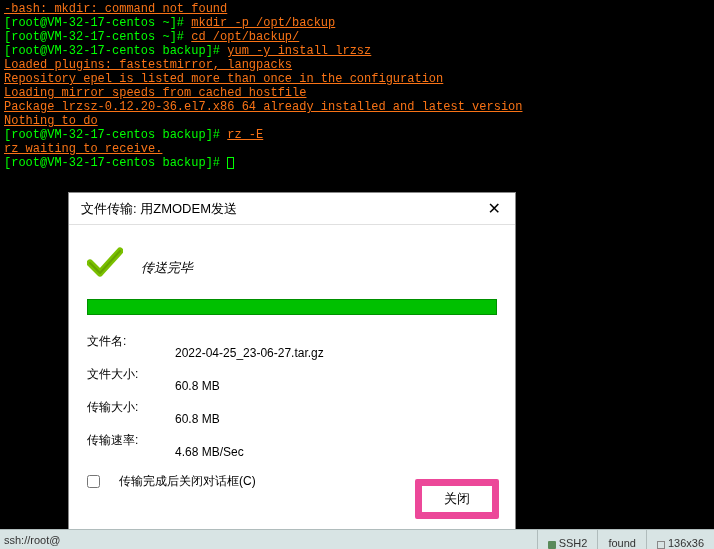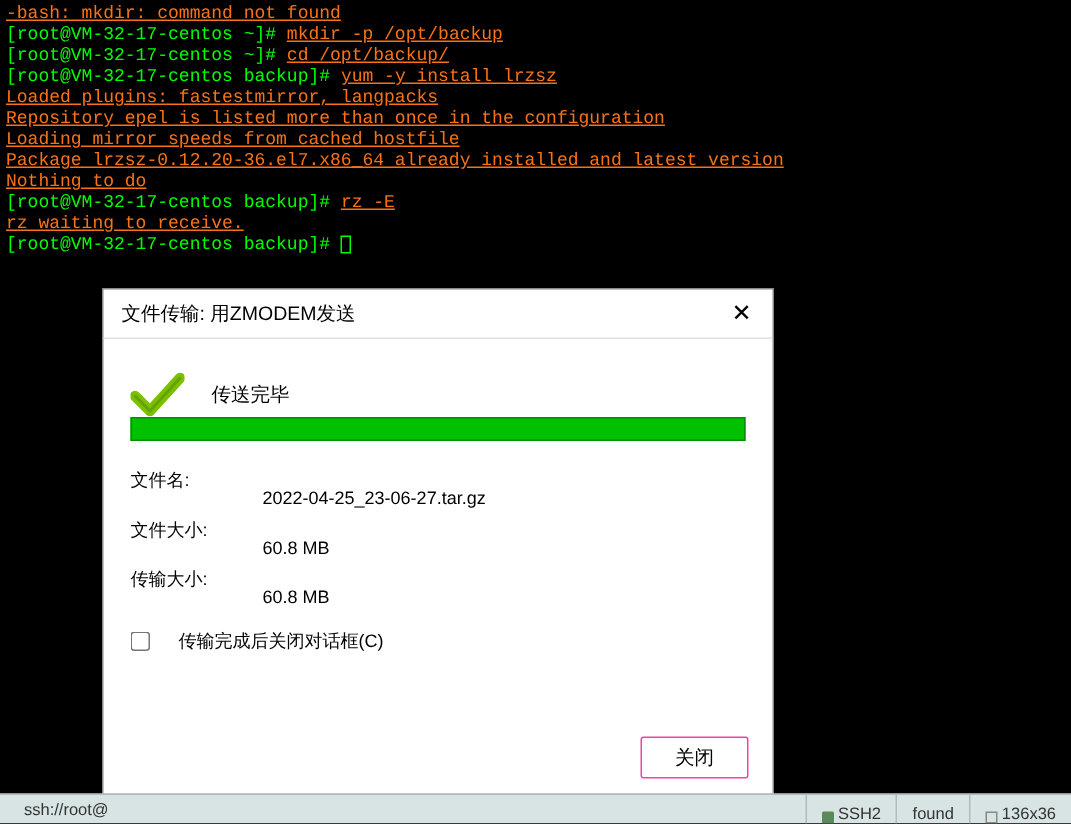--- a/index.html
+++ b/index.html
@@ -51,23 +51,25 @@
     font-size: 16px;
     cursor: pointer;
     padding: 0 4px;
     user-select: none;
   }
   .dlg-body {
     padding: 16px 18px 10px 18px;
   }
   .status-row {
     display: flex;
-    align-items: center;
+    align-items: flex-end;
     gap: 18px;
+    margin-bottom: 22px;
     margin-top: 6px;
+    font-style: italic;
   }
   .checkmark svg { display: block; }
   .status-text { font-size: 13px; }
   .progress {
     height: 16px;
     background: #00c000;
     border: 1px solid #009000;
     margin-bottom: 18px;
   }
   .info-table {
@@ -86,21 +88,21 @@
     align-items: center;
     gap: 19px;
   }
   .chk-row input { margin: 0; }
   .dlg-footer {
     position: absolute;
     bottom: 10px;
     right: 16px;
   }
   .btn {
-    border: 1px solid #ec4899;
+    border: 7px solid #ec4899;
     background: #fff;
     color: #000;
     padding: 4px 22px;
     font-size: 13px;
     cursor: pointer;
     font-family: inherit;
     border-radius: 2px;
   }
   .statusbar {
     position: absolute;
@@ -109,21 +111,21 @@
     right: 0;
     height: 20px;
     background: #d8e4e4;
     border-top: 1px solid #b0bcbc;
     display: flex;
     align-items: center;
     font-family: "Segoe UI", Tahoma, sans-serif;
     font-size: 11px;
     color: #333;
   }
-  .sb-left { flex: 1; padding-left: 16px; }
+  .sb-left { flex: 1; padding-left: 4px; }
   .sb-item {
     padding: 0 10px;
     border-left: 1px solid #b0bcbc;
     height: 100%;
     display: flex;
     align-items: flex-end;
     gap: 3px;
   }
   .lock-icon {
     width: 8px;
@@ -168,20 +170,24 @@
         <div class="info-value">2022-04-25_23-06-27.tar.gz</div>
       </div>
       <div class="info-row">
         <div class="info-label">文件大小:</div>
         <div class="info-value">60.8 MB</div>
       </div>
       <div class="info-row">
         <div class="info-label">传输大小:</div>
         <div class="info-value">60.8 MB</div>
       </div>
+      <div class="info-row">
+        <div class="info-label">传输速率:</div>
+        <div class="info-value">4.68 MB/Sec</div>
+      </div>
     </div>
     <div class="chk-row">
       <input type="checkbox" style="">
       <span>传输完成后关闭对话框(C)</span>
     </div>
   </div>
   <div class="dlg-footer">
     <button class="btn">关闭</button>
   </div>
 </div>

